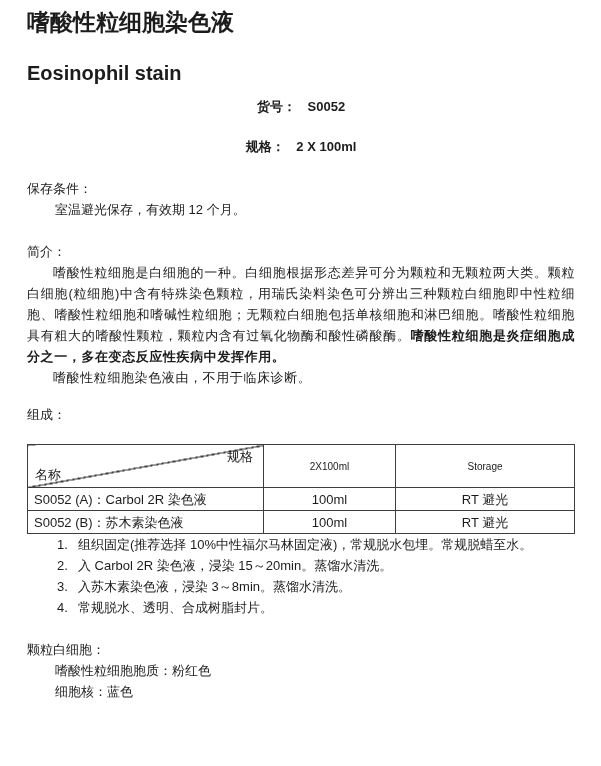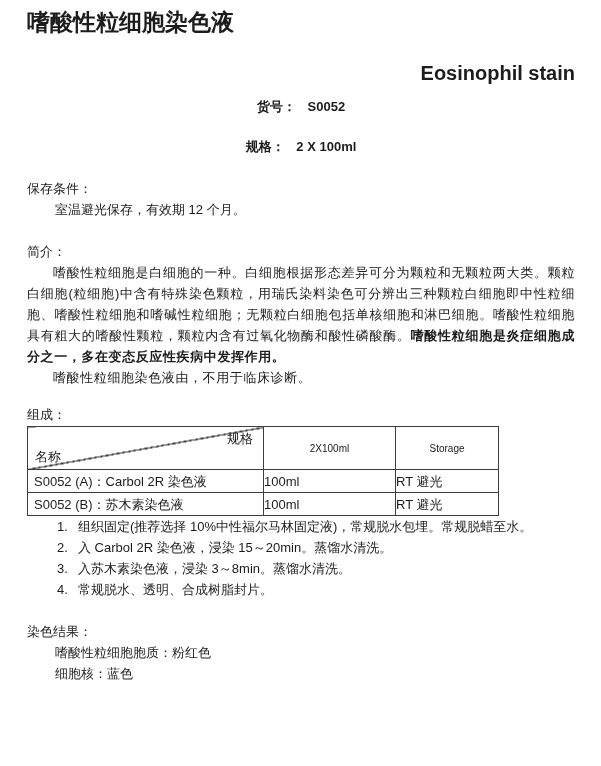--- a/index.html
+++ b/index.html
@@ -3,50 +3,50 @@
 <meta charset="utf-8">
 <style>
   html,body{margin:0;padding:0;}
   body{
     width:601px;height:766px;background:#ffffff;color:#1c1c1c;
     font-family:"Liberation Sans","DejaVu Sans",sans-serif;
     font-size:13px;line-height:21px;overflow:hidden;
   }
   .page{padding:6px 26px 0 27px;}
   .title{text-align:left;font-size:23px;font-weight:700;line-height:32px;margin:0;}
-  .subtitle{text-align:right;font-size:20px;font-weight:700;line-height:26px;margin:22px 0 0 0;}
+  .subtitle{text-align:left;font-size:20px;font-weight:700;line-height:26px;margin:22px 0 0 0;}
   .meta{font-weight:700;text-align:center;}
   .meta-cat{margin-top:10px;}
   .meta-spec{margin-top:19px;}
   .meta .val{margin-left:8px;}
   .heading{font-weight:400;}
   .h-storage{margin-top:21px;}
   .h-intro{margin-top:21px;}
   .h-comp{margin-top:16px;}
   .h-use{margin-top:21px;}
   .h-result{margin-top:21px;}
   .indent1{padding-left:28px;}
   .para{margin:0;text-align:justify;text-indent:2em;letter-spacing:0.6px;}
-  table{border-collapse:collapse;width:472px;table-layout:fixed;margin-top:1px;}
+  table{border-collapse:collapse;width:548px;table-layout:fixed;margin-top:19px;}
   td{border:1px solid #3d3d3d;padding:0;font-weight:400;}
   .head-row td{height:42px;}
   .data-row td{height:22px;}
   .corner-cell{
     position:relative;
     background:linear-gradient(to bottom right,
       transparent calc(50% - 0.7px),
       #3d3d3d calc(50% - 0.7px),
       #3d3d3d calc(50% + 0.7px),
       transparent calc(50% + 0.7px));
   }
   .corner-top{position:absolute;top:1px;right:10px;}
   .corner-bottom{position:absolute;bottom:2px;left:7px;}
   .th-mid{text-align:center;font-size:10px;}
   .cell-name{padding-left:6px;}
-  .cell-center{text-align:left;}
+  .cell-center{text-align:center;}
   .oli{display:flex;margin-left:30px;}
   .oli .num{width:21px;flex:none;}
   .oli .itext{flex:1;}
 </style>
 </head>
 <body>
 
 <div class="page">
 
   <h1 class="title">嗜酸性粒细胞染色液</h1>
@@ -108,17 +108,17 @@
   </div>
   <div class="oli">
     <span class="num">3.</span>
     <span class="itext">入苏木素染色液，浸染 3～8min。蒸馏水清洗。</span>
   </div>
   <div class="oli">
     <span class="num">4.</span>
     <span class="itext">常规脱水、透明、合成树脂封片。</span>
   </div>
 
-  <div class="heading h-result">染色结果：</div>
+  <div class="heading h-result">颗粒白细胞：</div>
   <div class="indent1">嗜酸性粒细胞胞质：粉红色</div>
   <div class="indent1">细胞核：蓝色</div>
 
 </div>
 
 </body></html>

